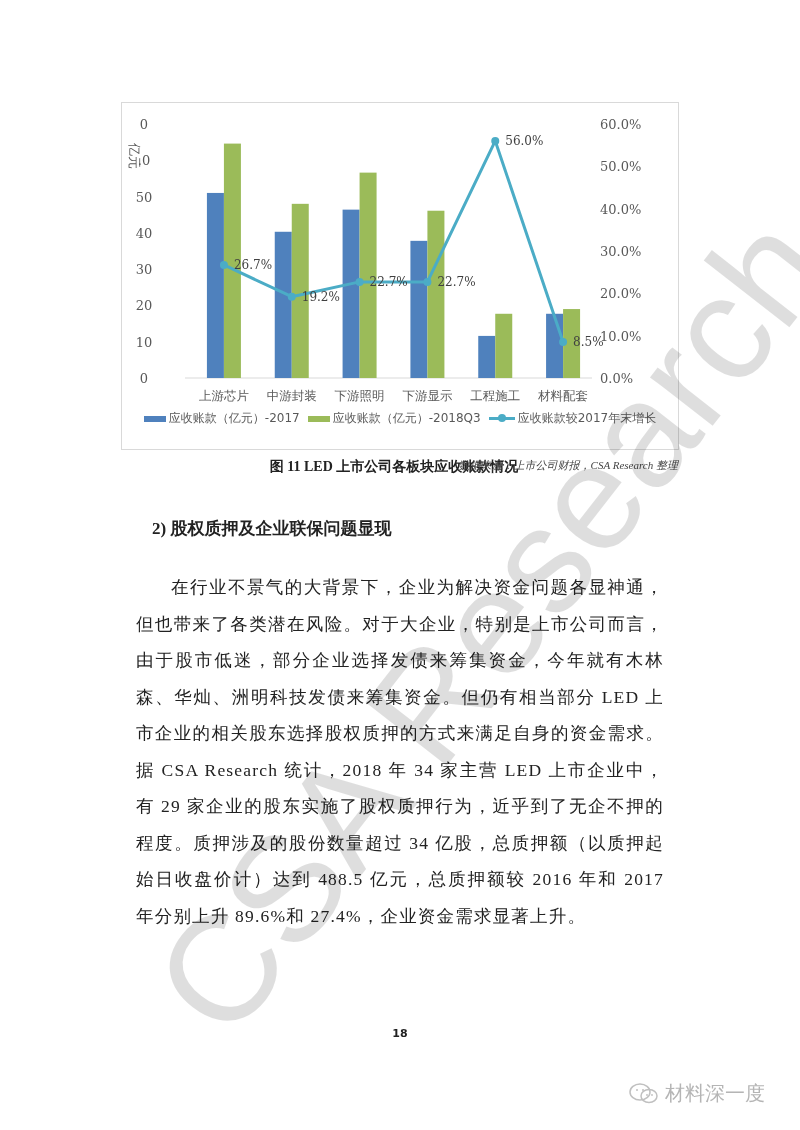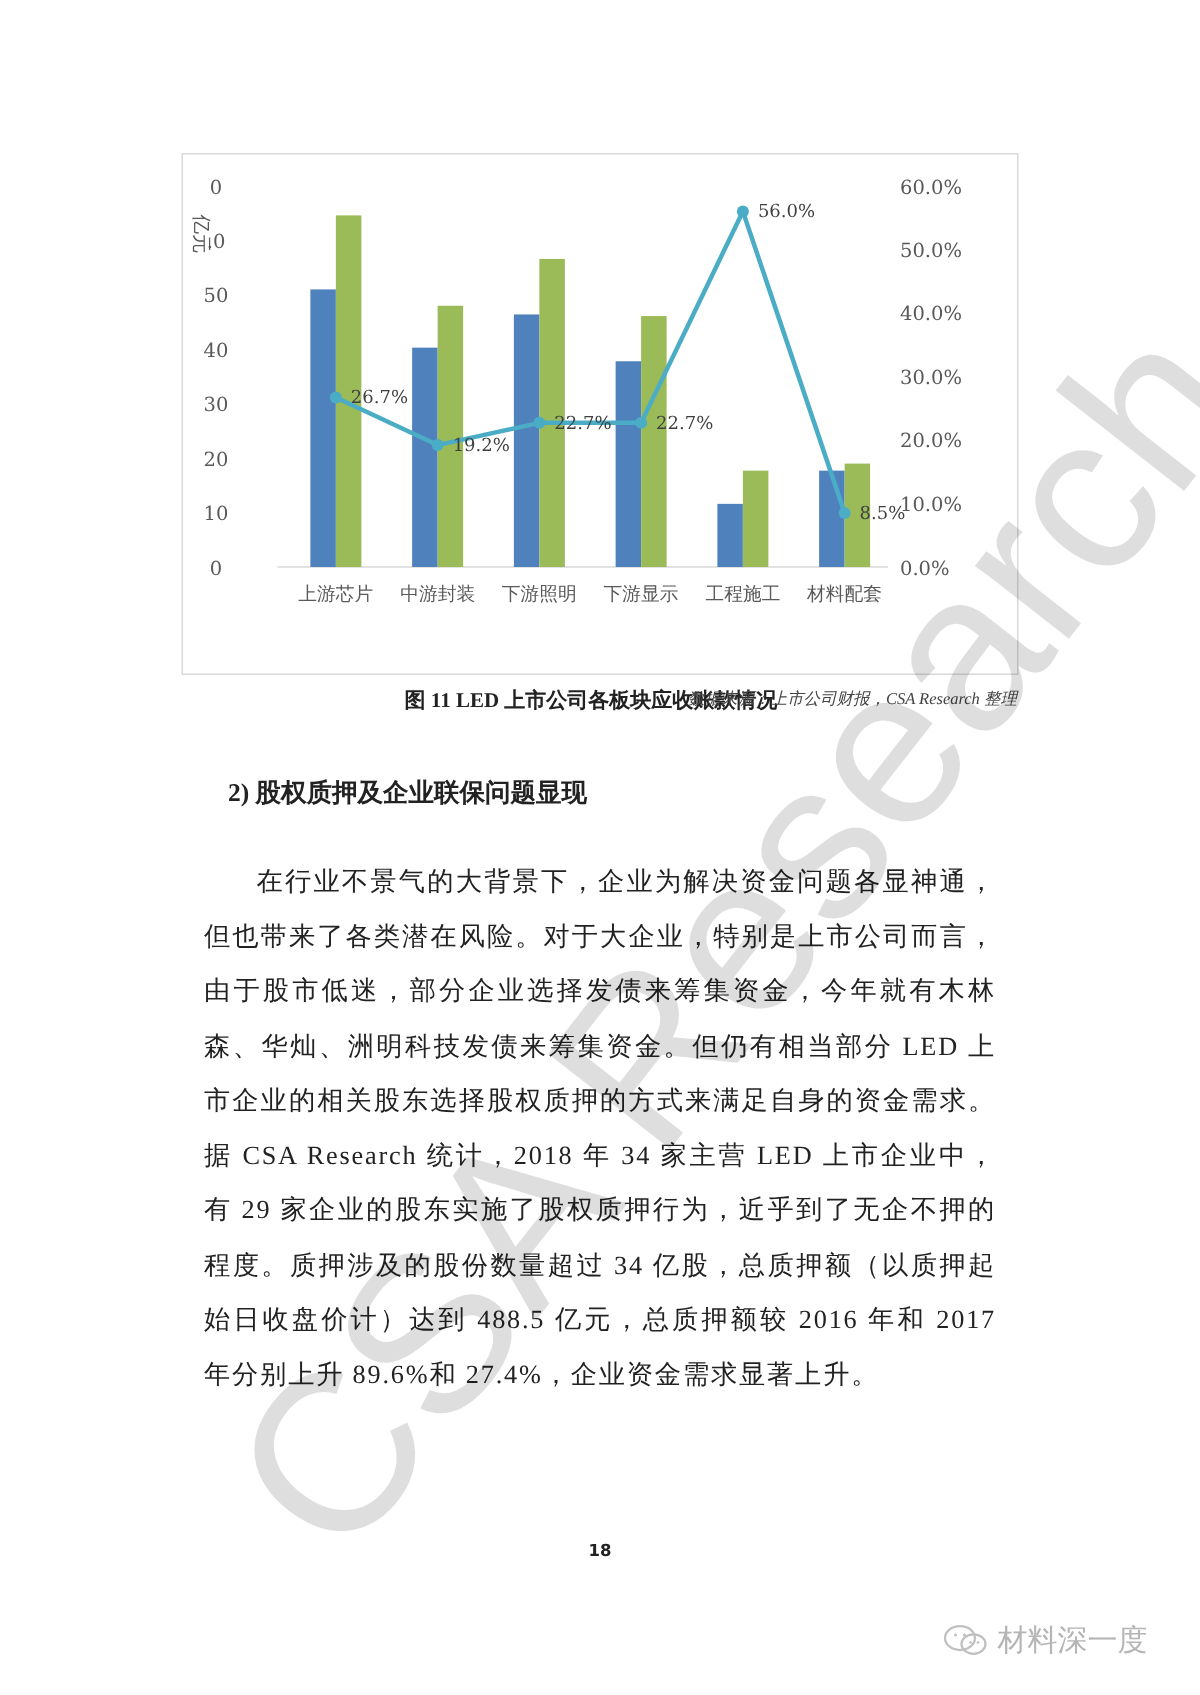--- a/index.html
+++ b/index.html
@@ -81,20 +81,34 @@
       <text x="179.74999999999997" y="197.72" class="pt-label">19.2%</text>
       <circle cx="237.58333333333331" cy="178.90333333333334" r="4" fill="#4bacc6"></circle>
       <text x="247.58333333333331" y="182.90333333333334" class="pt-label">22.7%</text>
       <circle cx="305.4166666666667" cy="178.90333333333334" r="4" fill="#4bacc6"></circle>
       <text x="315.4166666666667" y="182.90333333333334" class="pt-label">22.7%</text>
       <circle cx="373.25" cy="37.93333333333334" r="4" fill="#4bacc6"></circle>
       <text x="383.25" y="41.93333333333334" class="pt-label">56.0%</text>
       <circle cx="441.0833333333333" cy="239.01666666666665" r="4" fill="#4bacc6"></circle>
       <text x="451.0833333333333" y="243.01666666666665" class="pt-label">8.5%</text>
     </svg>
+  <div class="legend">
+    <div class="legend-item">
+      <span class="swatch" style="background:#4f81bd"></span>
+      <span>应收账款（亿元）-2017</span>
+    </div>
+    <div class="legend-item">
+      <span class="swatch" style="background:#9bbb59"></span>
+      <span>应收账款（亿元）-2018Q3</span>
+    </div>
+    <div class="legend-item">
+      <span class="line-swatch"></span>
+      <span>应收账款较2017年末增长</span>
+    </div>
+  </div>
 </div>
 
 <div class="caption">图 11   LED 上市公司各板块应收账款情况</div>
 <div class="source">数据来源：上市公司财报，CSA Research 整理</div>
 
 <div class="section-title">2)  股权质押及企业联保问题显现</div>
 <div class="body-text">
   <p>在行业不景气的大背景下，企业为解决资金问题各显神通，但也带来了各类潜在风险。对于大企业，特别是上市公司而言，由于股市低迷，部分企业选择发债来筹集资金，今年就有木林森、华灿、洲明科技发债来筹集资金。但仍有相当部分 LED 上市企业的相关股东选择股权质押的方式来满足自身的资金需求。据 CSA Research 统计，2018 年 34 家主营 LED 上市企业中，有 29 家企业的股东实施了股权质押行为，近乎到了无企不押的程度。质押涉及的股份数量超过 34 亿股，总质押额（以质押起始日收盘价计）达到 488.5 亿元，总质押额较 2016 年和 2017 年分别上升 89.6%和 27.4%，企业资金需求显著上升。</p>
 </div>
 

